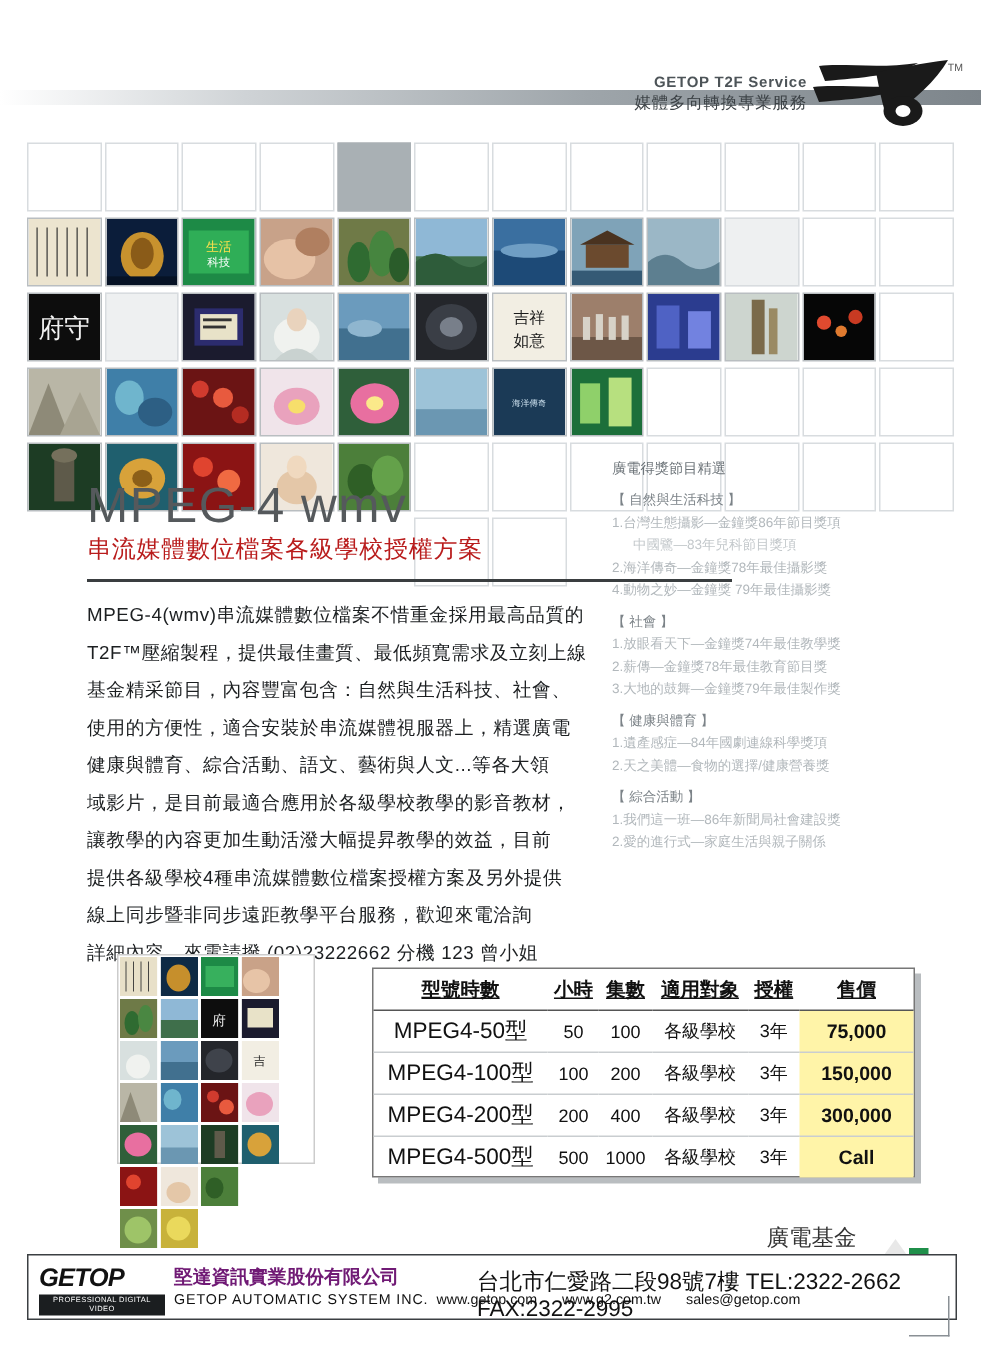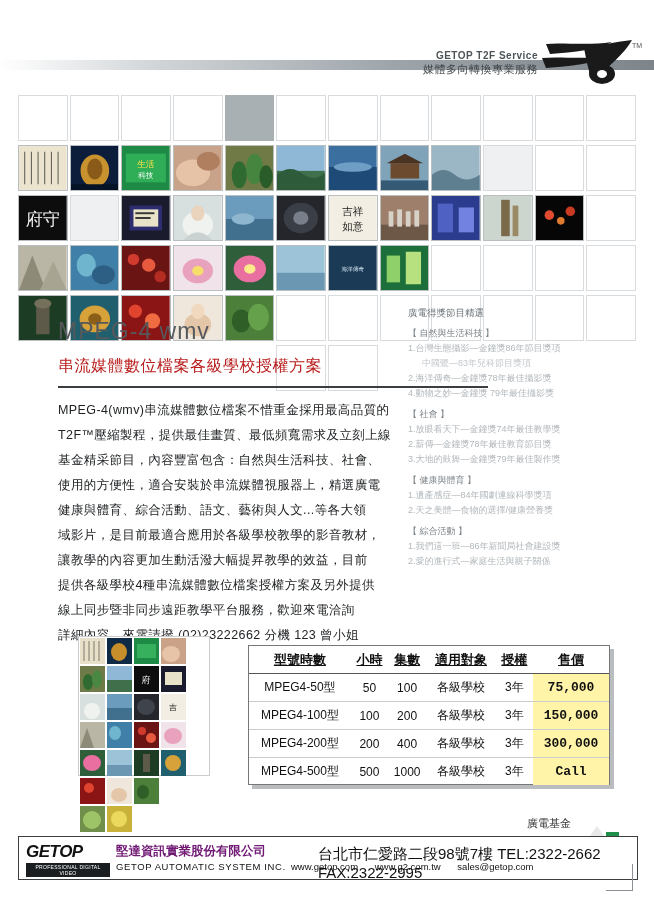--- a/index.html
+++ b/index.html
@@ -102,21 +102,21 @@
     left: 0; top: 0;
     width: 100%;
     height: 100%;
   }
 
   
   .title-main {
     position: absolute;
     left: 58px;
     top: 318px;
-    font-size: 23px;
+    font-size: 33px;
     color: #55595c;
     letter-spacing: 1px;
     font-family: "Liberation Sans", sans-serif;
   }
   .title-sub {
     position: absolute;
     left: 58px;
     top: 356px;
     font-size: 16px;
     font-weight: normal;
@@ -226,37 +226,36 @@
     border-bottom: 1px solid #555;
     text-decoration: underline;
   }
   table.price td {
     padding: 3px 2px;
     text-align: center;
     border-bottom: 1px solid #c9cdd0;
     height: 21px;
   }
   table.price tr:last-child td { border-bottom: none; }
-  td.model { text-align: left; padding-left: 14px; font-size: 12px; }
+  td.model { text-align: left; padding-left: 14px; font-size: 15px; }
   th.model-h { text-align: left; padding-left: 10px; }
   td.price-val {
     background: #fff4a8;
     font-weight: bold;
     font-size: 13px;
     width: 72px;
-    font-family: Liberation Mono, monospace;
   }
   td.price-val.call { color: #111; }
 
   
   .foot-label {
     position: absolute;
     right: 70px;
     top: 816px;
-    font-size: 11px;
+    font-size: 15px;
     color: #333;
   }
   .foot-logo {
     position: absolute;
     right: 18px;
     top: 822px;
     width: 46px;
     height: 50px;
   }
   .footer {

